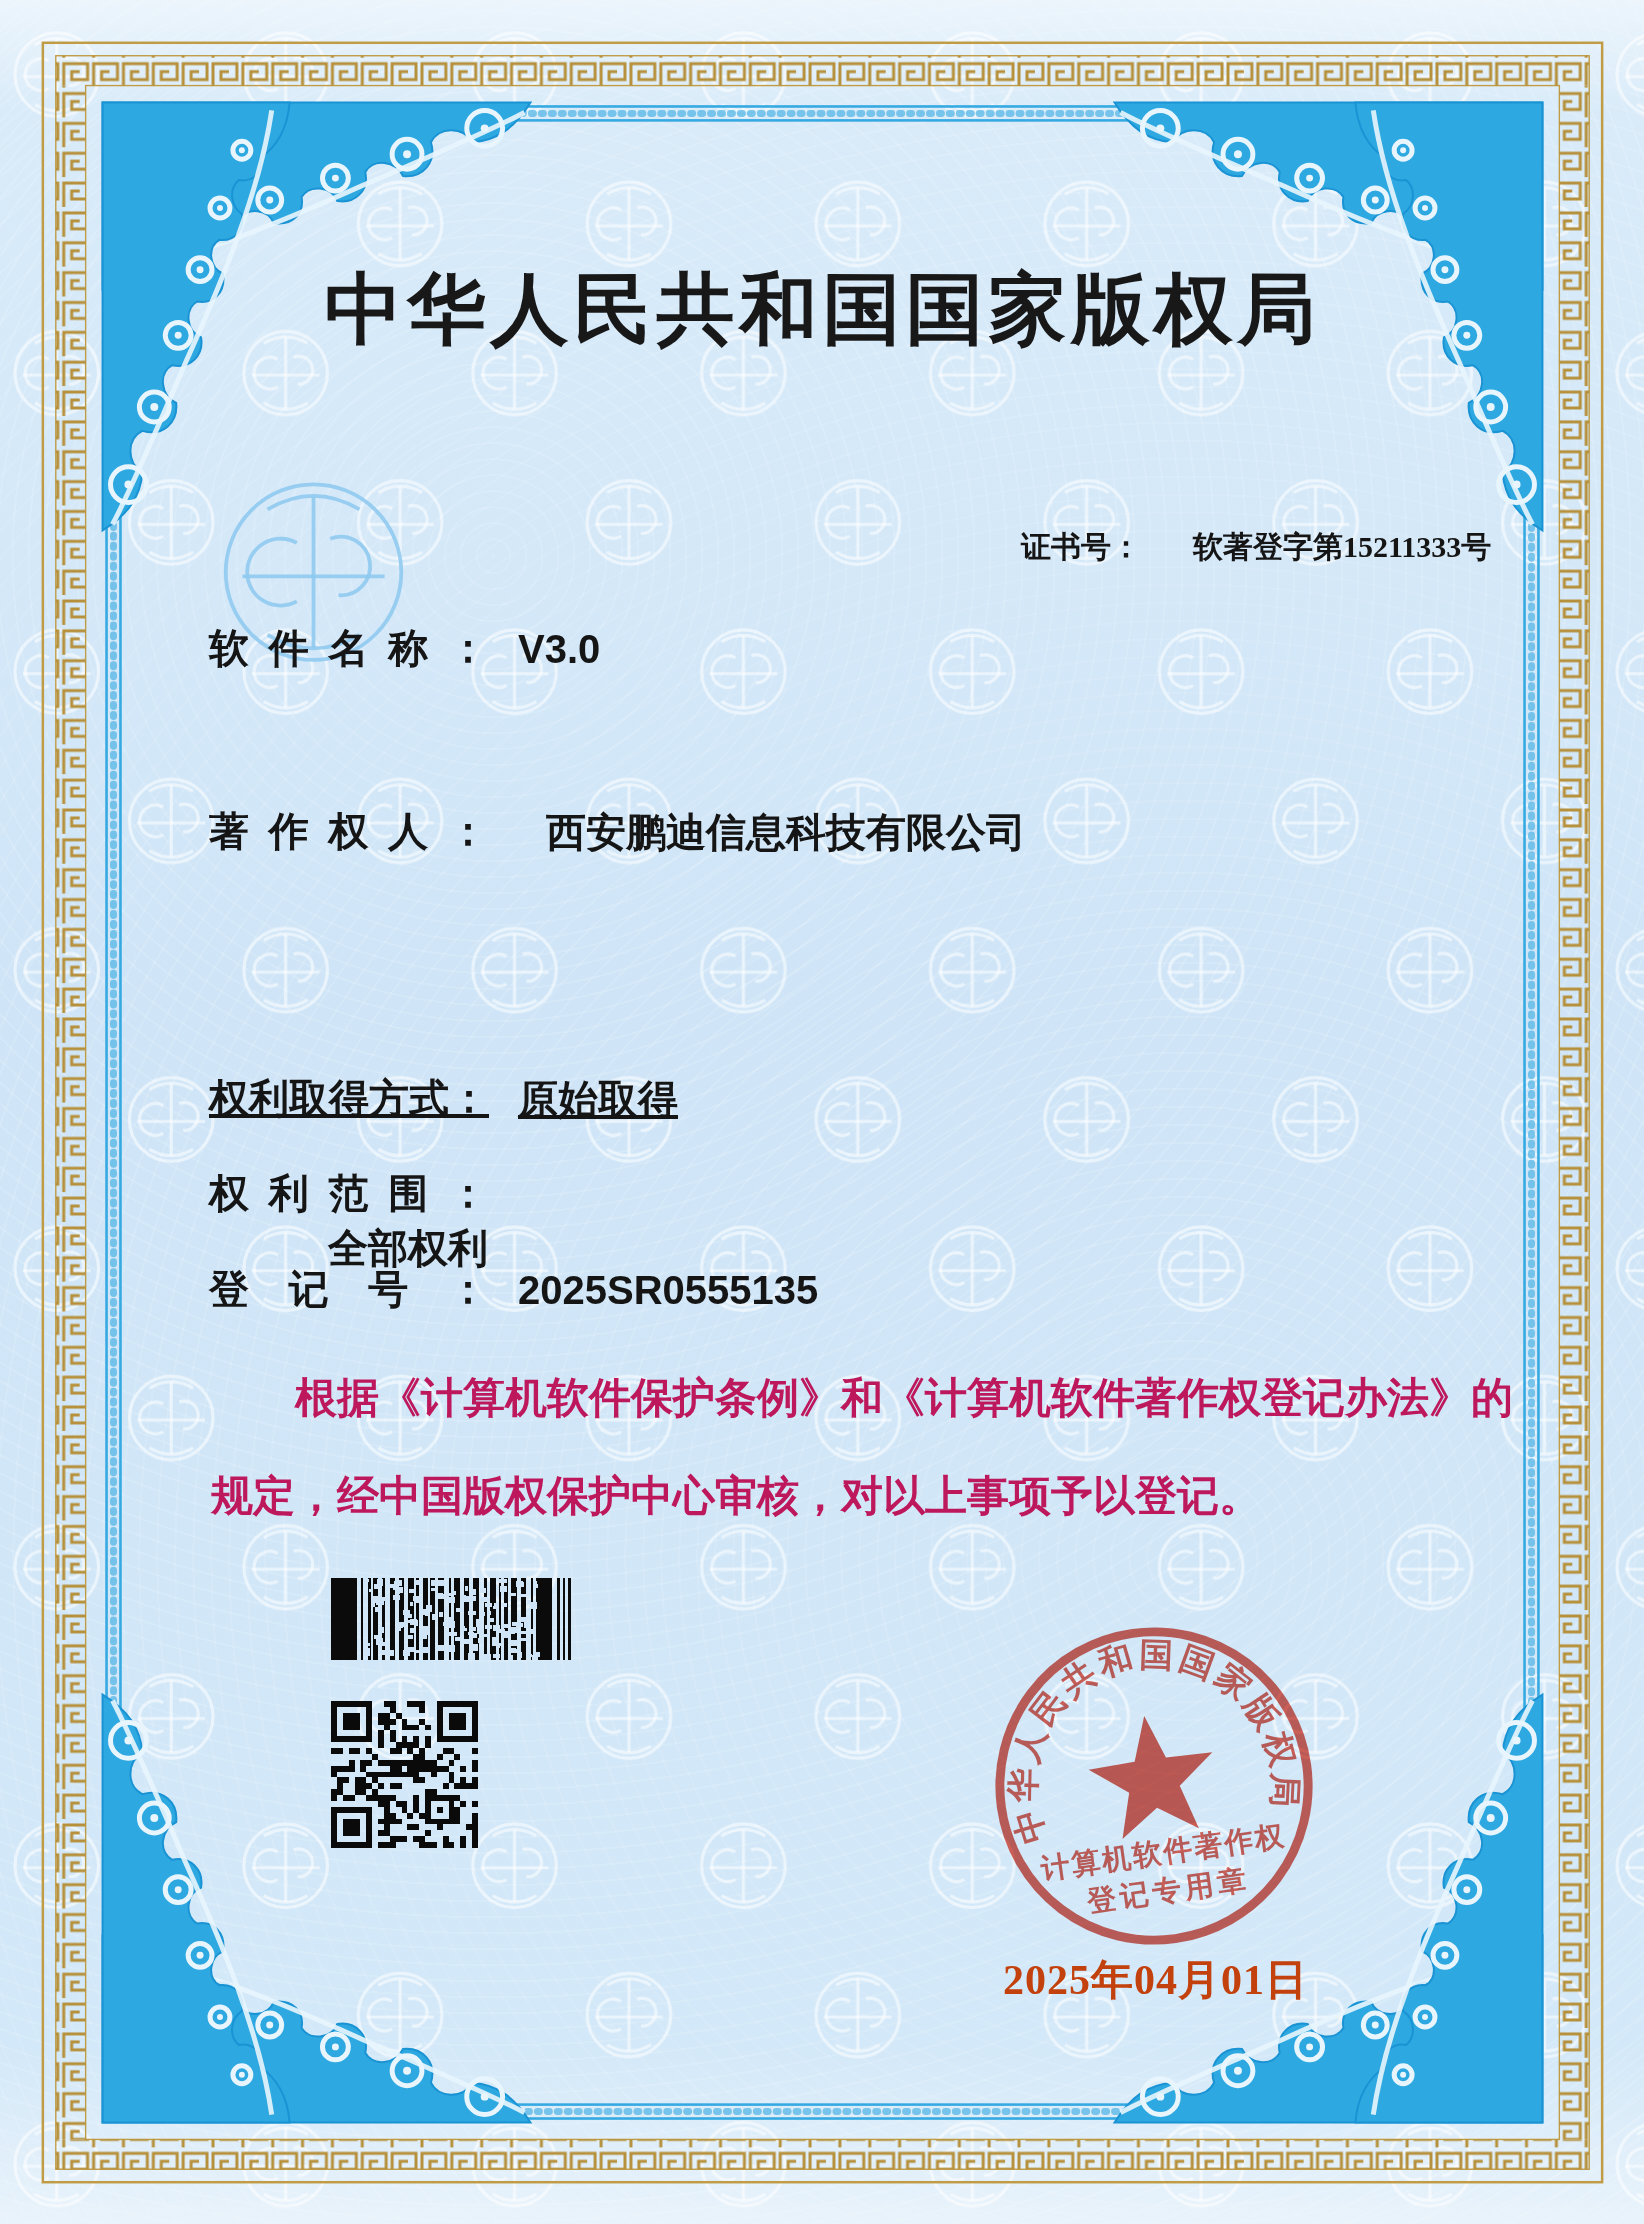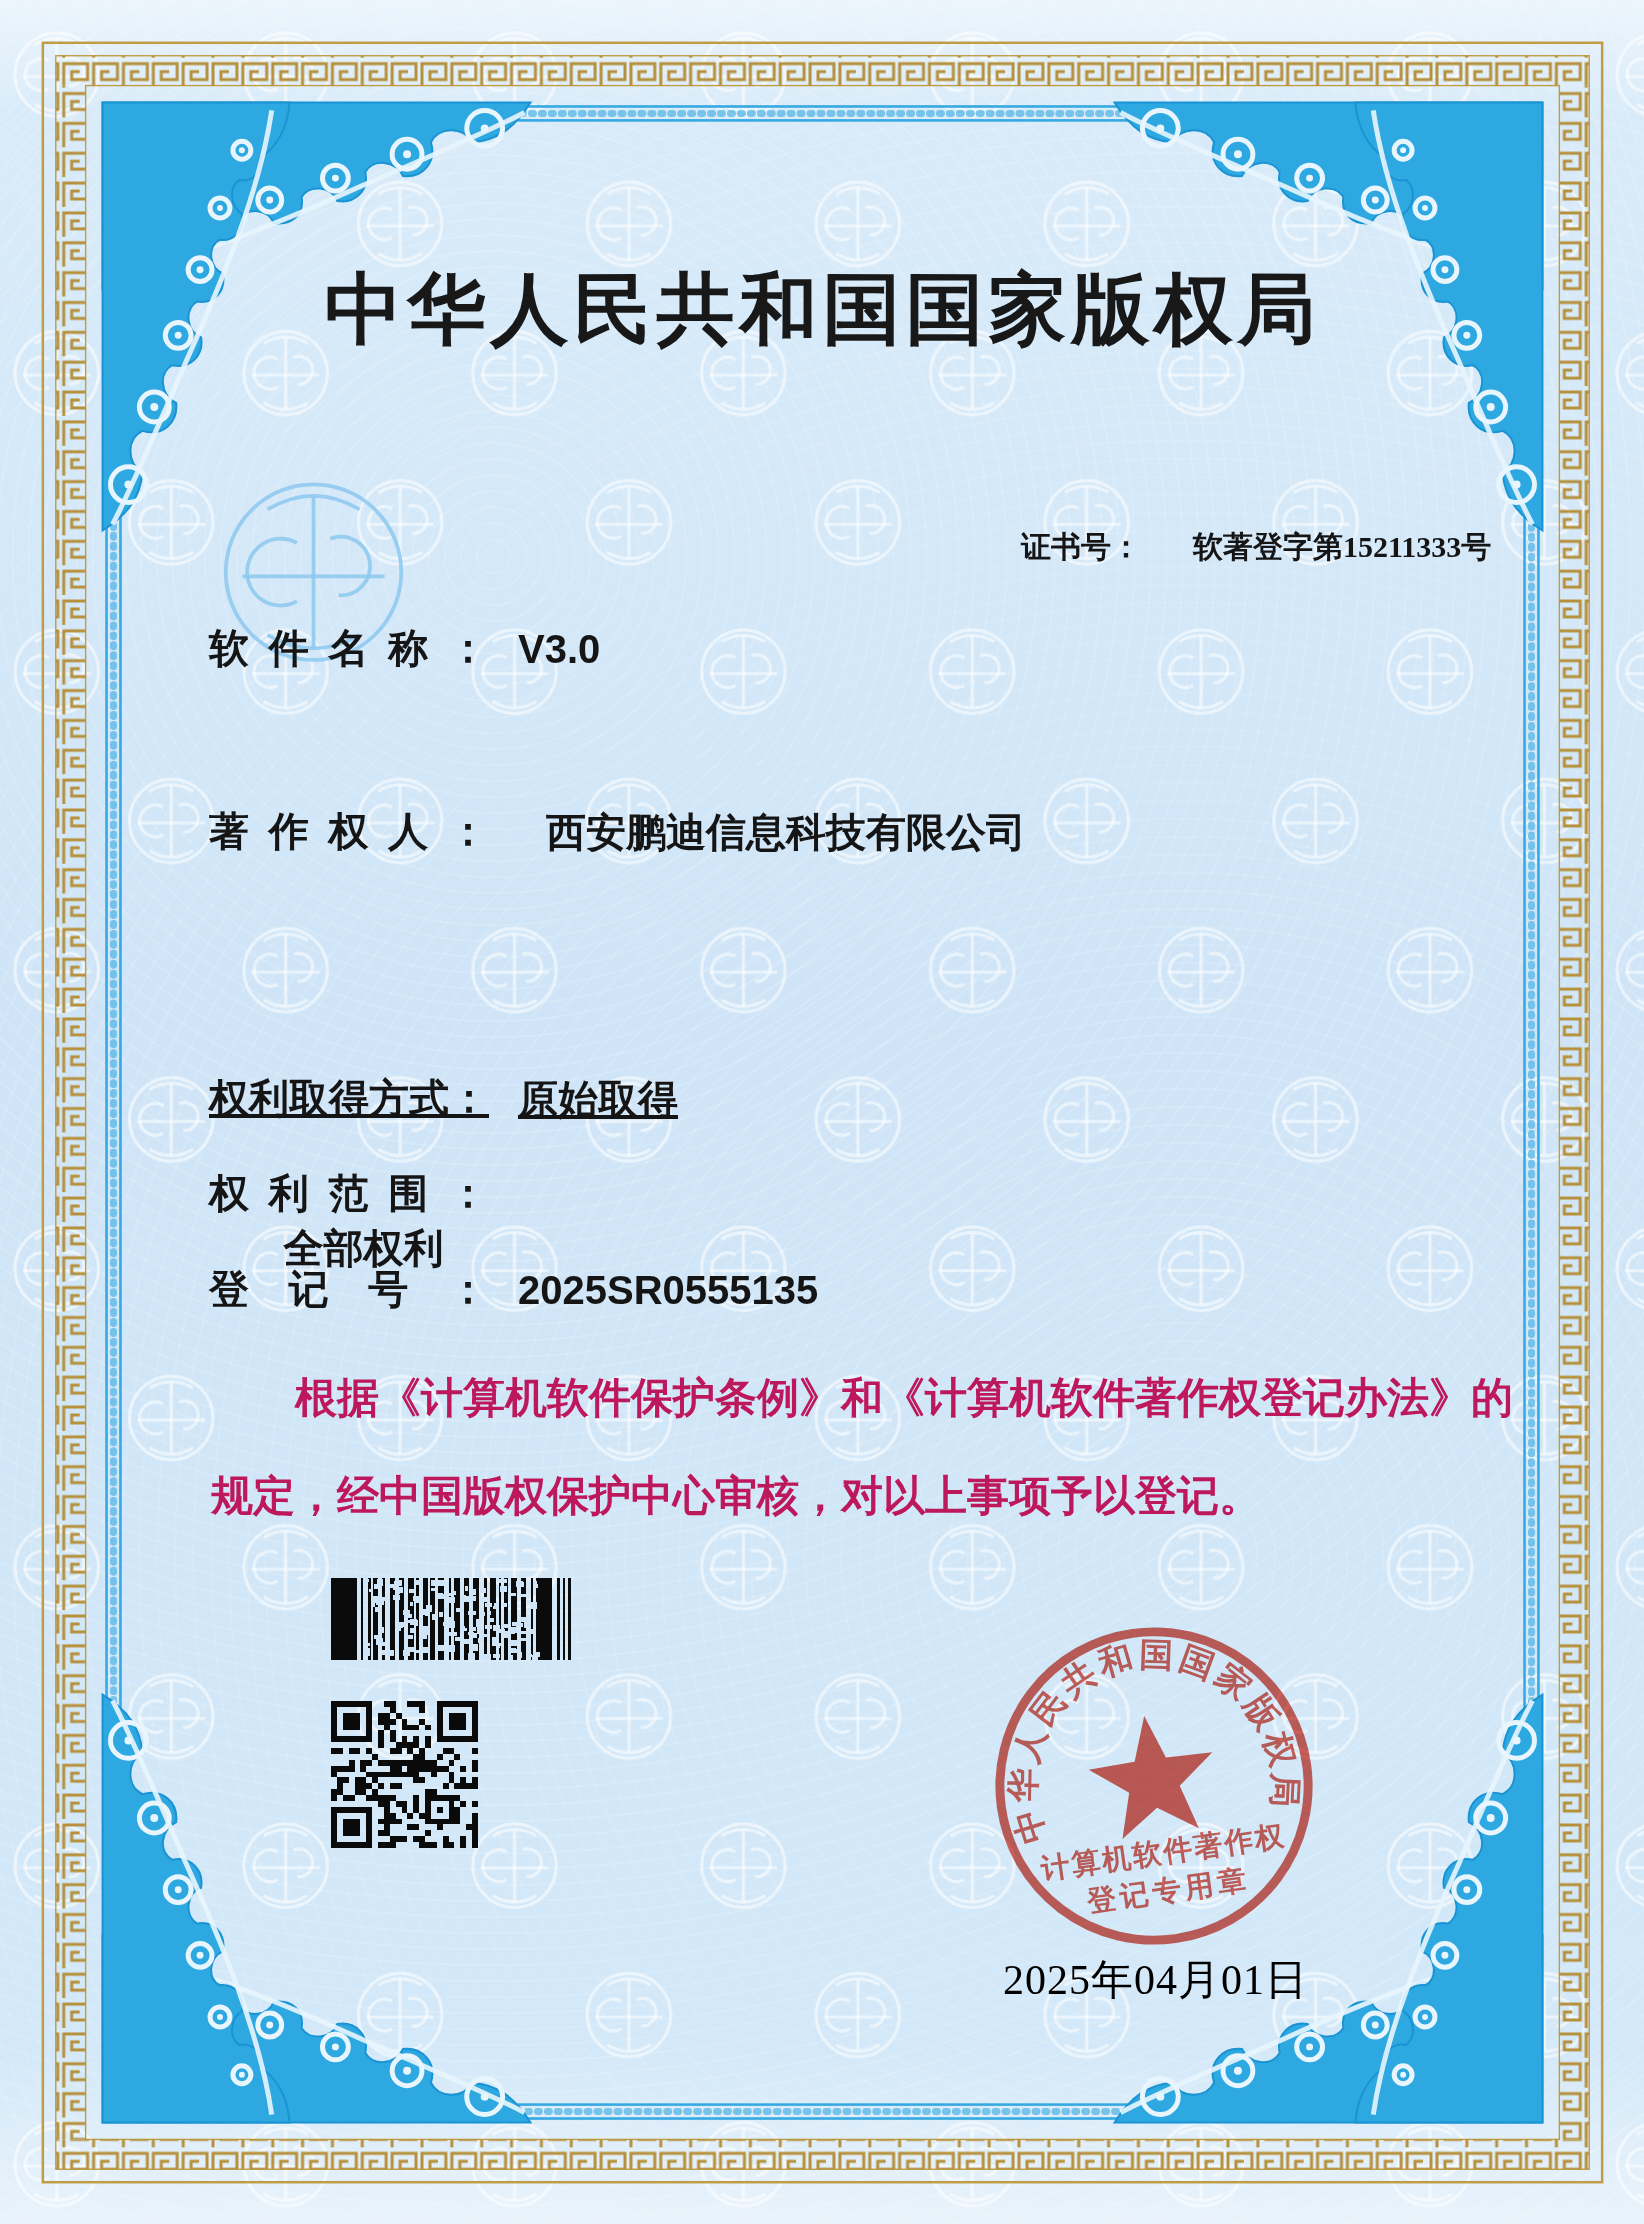--- a/index.html
+++ b/index.html
@@ -17,31 +17,31 @@
   }
   svg.framework{position:absolute;inset:0;width:1645px;height:2225px;}
   .abs{position:absolute;}
   .title{left:0;width:100%;text-align:center;font-family:"Liberation Serif","DejaVu Serif",serif;
          font-weight:700;font-size:78px;line-height:90px;letter-spacing:5px;color:#181818;}
   .title1{top:265px;}
   .title2{top:382px;}
   .certno{left:1021px;top:527px;font-family:"Liberation Serif","DejaVu Serif",serif;
           font-weight:700;font-size:30px;white-space:nowrap;}
   .certno .lbl{margin-right:52px;}
-  .row{left:209px;font-size:40px;font-weight:700;white-space:nowrap;display:flex;align-items:center;}
+  .row{left:209px;font-size:40px;font-weight:700;white-space:nowrap;display:flex;align-items:flex-end;}
   .row .f-label{display:inline-block;width:279px;text-align:justify;text-align-last:justify;}
   .row .f-value{margin-left:30px;line-height:54px;}
   .row1{top:621px;} .row2{top:804px;gap:28px;} .row3{top:1071px;text-decoration:underline;} .row4{top:1166px;flex-direction:column;} .row5{top:1262px;}
   .statement{left:211px;top:1349px;width:1305px;font-size:42px;font-weight:700;line-height:98px;
              text-indent:84px;color:#be185d;}
   .barcode{left:331px;top:1578px;width:241px;height:82px;}
   .qrcode{left:331px;top:1701px;width:147px;height:147px;}
   .seal{left:980px;top:1612px;width:348px;height:348px;mix-blend-mode:multiply;}
   .issue-date{left:1003px;top:1952px;font-family:"Liberation Serif","DejaVu Serif",serif;
-              font-weight:400;font-size:42px;letter-spacing:1px;color:#000000;}
+              font-weight:700;font-size:42px;letter-spacing:1px;color:#c2410c;}
 </style>
 </head>
 <body>
 
 <div class="page">
 
   <svg class="framework" viewBox="0 0 1653 2236" xmlns="http://www.w3.org/2000/svg">
     <defs>
       <g id="cpEmblem" fill="none">
         <circle r="42"></circle>

